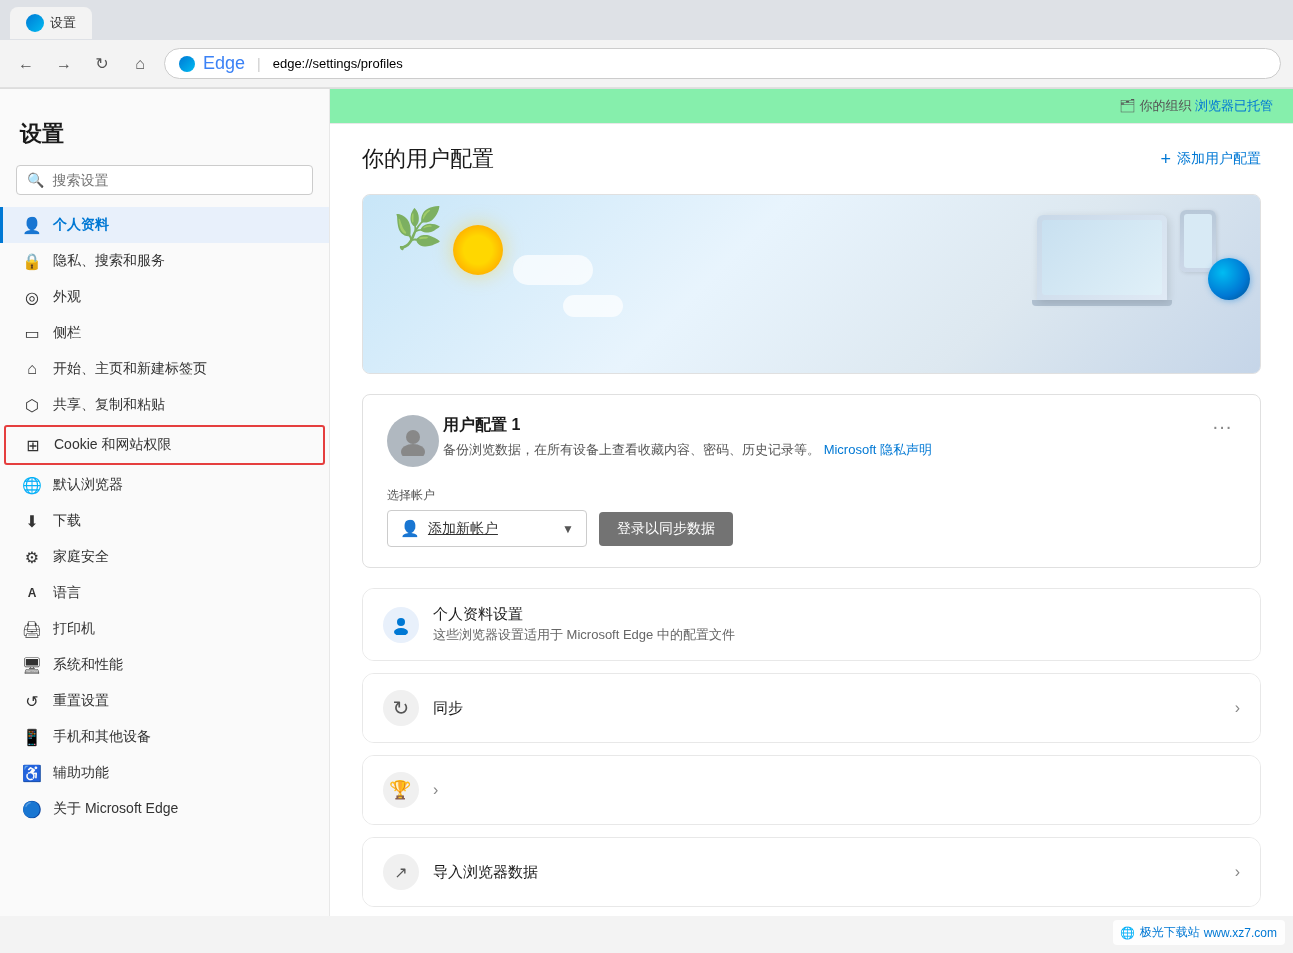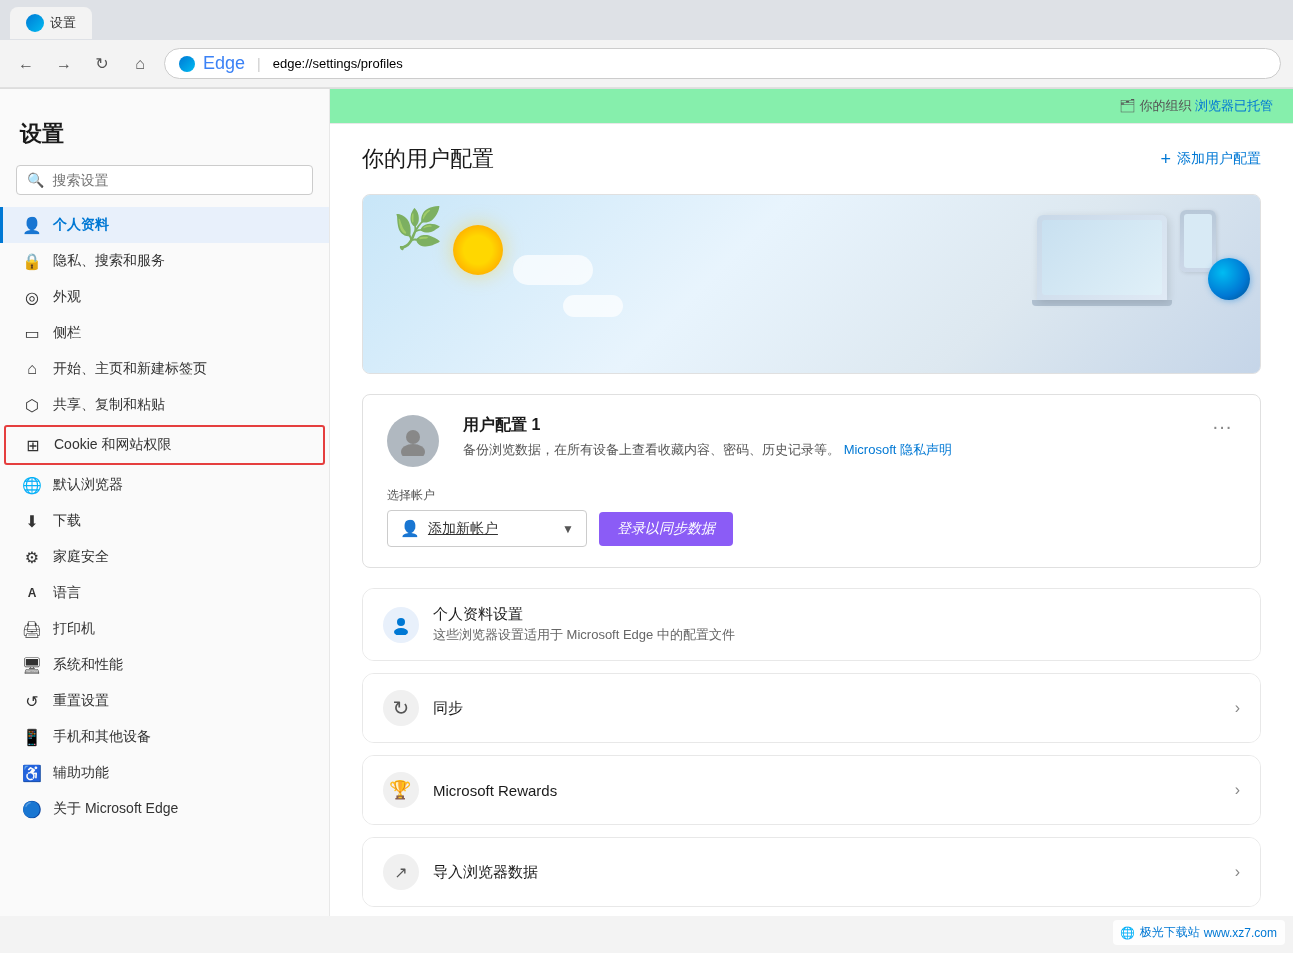--- a/index.html
+++ b/index.html
@@ -198,21 +198,21 @@
     .profile-card {
       background: white;
       border: 1px solid #e0e0e0;
       border-radius: 8px;
       padding: 20px 24px;
       margin-bottom: 20px;
     }
     .profile-header {
       display: flex;
       align-items: flex-start;
-      gap: 24px;
+      gap: 4px;
       margin-bottom: 20px;
     }
     .profile-avatar {
       width: 52px; height: 52px;
       border-radius: 50%;
       background: #b0b8c0;
       display: flex; align-items: center; justify-content: center;
       font-size: 26px;
       color: #777;
       flex-shrink: 0;
@@ -258,30 +258,29 @@
       cursor: pointer;
       background: white;
       font-size: 14px;
       color: #333;
       position: relative;
     }
     .account-select-icon { color: #555; font-size: 16px; }
     .account-select-text { flex: 1; text-decoration: underline; }
     .account-select-arrow { color: #555; font-size: 12px; }
     .sync-btn {
-      background: #8b5cf6;
+      background: #737373;
       color: white;
       border: none;
       border-radius: 4px;
       padding: 8px 18px;
       font-size: 14px;
       cursor: pointer;
       font-weight: 500;
       white-space: nowrap;
-      font-style: italic;
     }
 
     
     .settings-section {
       border: 1px solid #e8e8e8;
       border-radius: 12px;
       margin-bottom: 12px;
       overflow: hidden;
     }
     .section-header {
@@ -573,21 +572,20 @@
       <div class="section-header">
         <div class="section-icon gray" style="font-size:20px;">↻</div>
         <div class="section-title">同步</div>
         <span class="section-arrow">›</span>
       </div>
     </div>
 
     <div class="settings-section">
       <div class="section-header">
         <div class="section-icon gray" style="font-size:18px;">🏆</div>
-        <div class="section-title">Microsoft Rewards</div>
         <span class="section-arrow">›</span>
       </div>
     </div>
 
     <div class="settings-section">
       <div class="section-header">
         <div class="section-icon gray" style="font-size:16px;">↗</div>
         <div class="section-title">导入浏览器数据</div>
         <span class="section-arrow">›</span>
       </div>

